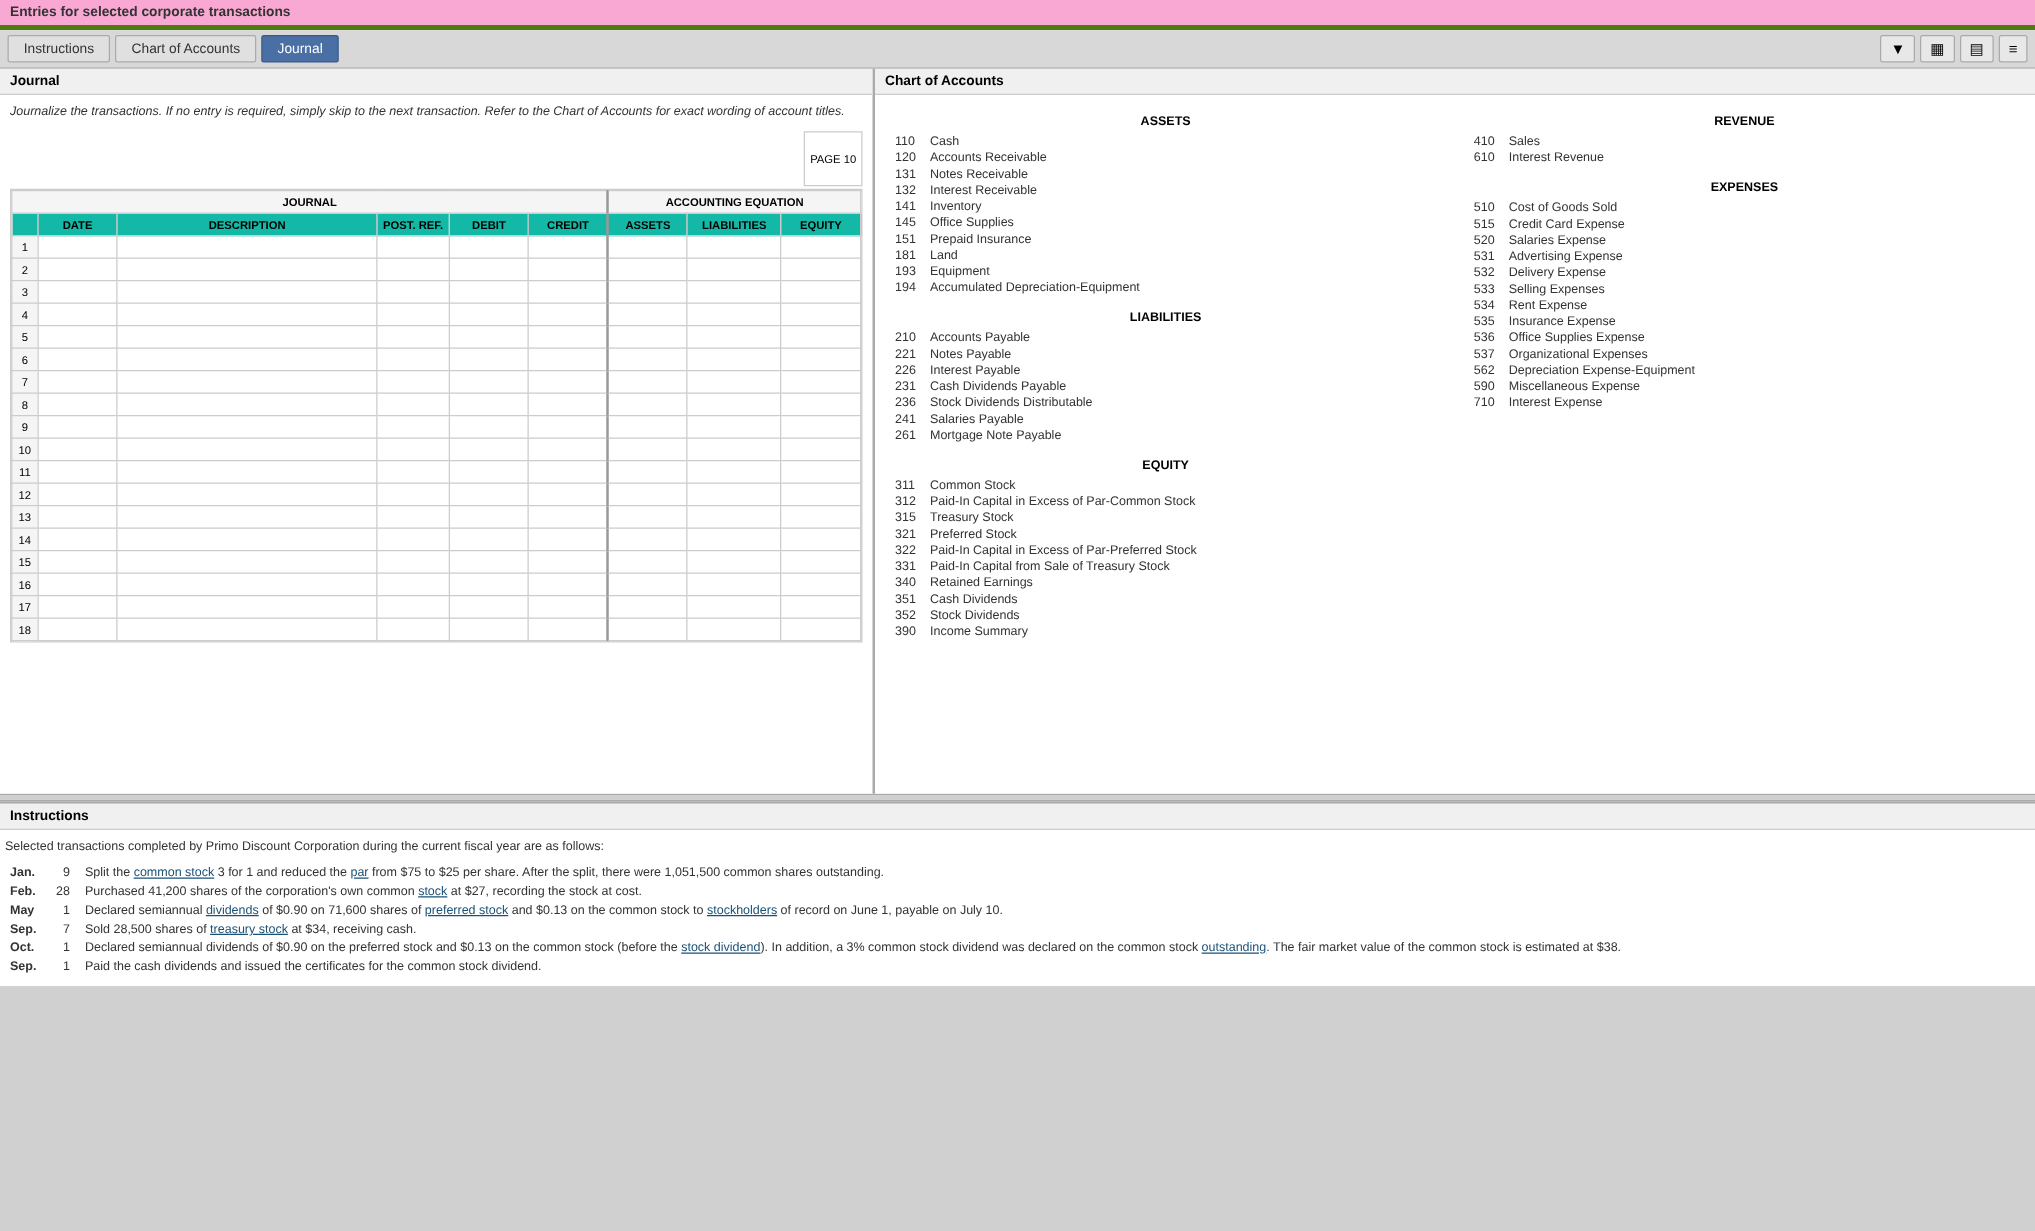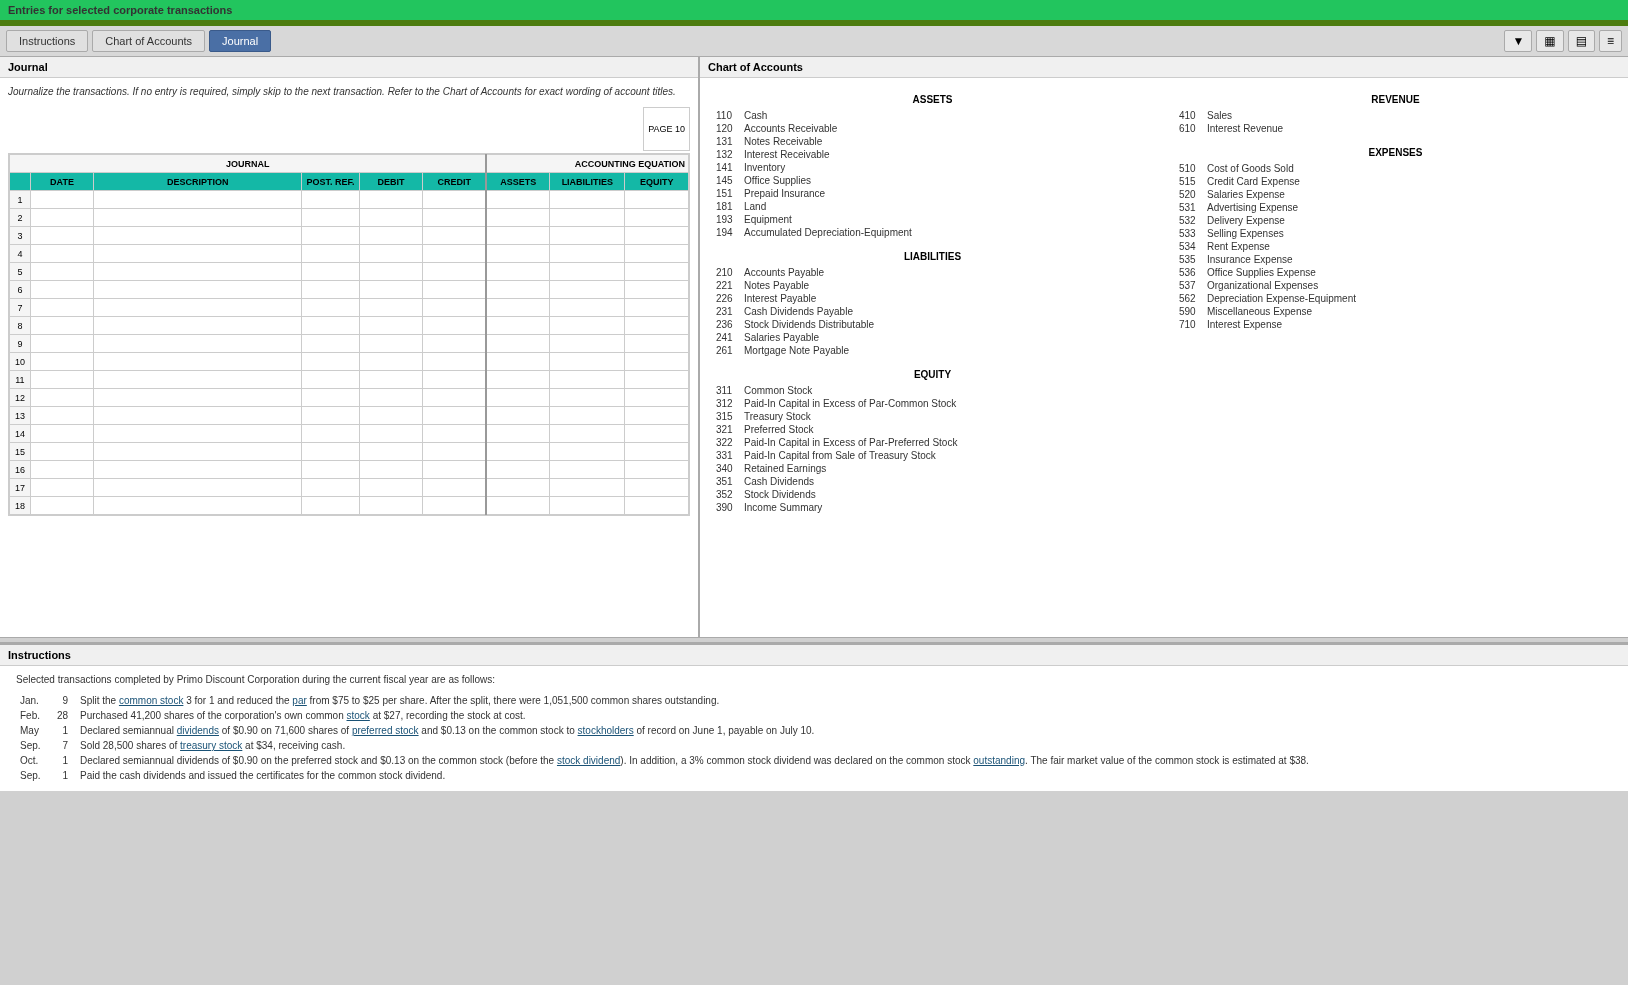--- a/index.html
+++ b/index.html
@@ -1,20 +1,20 @@
 <!DOCTYPE html>
 <html><head>
   <meta charset="utf-8">
   <style>
     * { box-sizing: border-box; margin: 0; padding: 0; }
     body { font-family: Arial, sans-serif; font-size: 11px; background: #d0d0d0; }
 
     .top-bar {
-      background: #22c55e;
-      border-bottom: 6px solid #4d7c0f;
+      background: #f9a8d4;
+      border-bottom: 4px solid #4d7c0f;
       padding: 4px 8px;
       display: flex;
       align-items: center;
       justify-content: space-between;
     }
     .top-bar-title {
       font-size: 11px;
       font-weight: bold;
       color: #333;
     }
@@ -200,39 +200,39 @@
       min-height: 0;
     }
     .instructions-panel-header {
       background: #f0f0f0;
       border-bottom: 1px solid #ccc;
       padding: 4px 8px;
       font-weight: bold;
       font-size: 11px;
     }
     .instructions-body {
-      padding: 8px 16px;
+      padding: 8px 4px;
       font-size: 10px;
       color: #333;
       overflow-y: auto;
       max-height: 350px;
     }
     .instructions-intro {
       margin-bottom: 8px;
     }
     .transaction-table {
       width: 100%;
       font-size: 10px;
       border-collapse: collapse;
     }
     .transaction-table td {
       padding: 2px 4px;
       vertical-align: top;
     }
-    .transaction-table td.month { width: 35px; font-weight: normal; margin-top: 16px; }
+    .transaction-table td.month { width: 35px; font-weight: bold; margin-top: 16px; }
     .transaction-table td.day { width: 25px; text-align: right; padding-right: 8px; }
     .transaction-table td.text { }
     a.link-text {
       color: #1a5276;
       text-decoration: underline;
     }
 
     .divider {
       height: 6px;
       background: #d0d0d0;
@@ -268,21 +268,21 @@
 
       <div style="text-align:right; margin-bottom:2px;">
         <span class="page-label">PAGE 10</span>
       </div>
 
       <div class="journal-table-wrapper">
         <table class="journal-table">
           <thead>
             <tr class="header-top">
               <th colspan="6" style="text-align:center; border-right:2px solid #999;">JOURNAL</th>
-              <th colspan="3" style="text-align:right;" class="accounting-eq-header">ACCOUNTING EQUATION</th>
+              <th colspan="3" style="text-align:center;" class="accounting-eq-header">ACCOUNTING EQUATION</th>
             </tr>
             <tr class="header-sub">
               <th style="width:18px;"></th>
               <th class="date-col">DATE</th>
               <th class="desc-col">DESCRIPTION</th>
               <th class="postref-col">POST. REF.</th>
               <th class="debit-col">DEBIT</th>
               <th class="credit-col" style="border-right:2px solid #999;">CREDIT</th>
               <th class="assets-col">ASSETS</th>
               <th class="liab-col">LIABILITIES</th>

